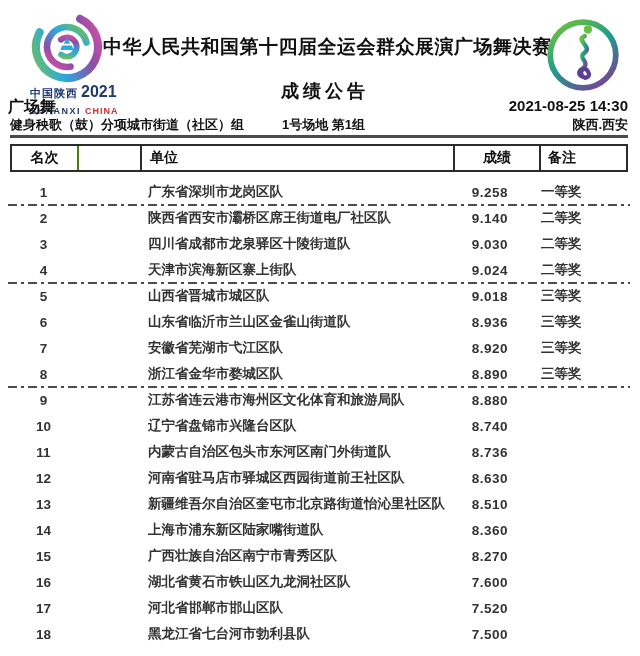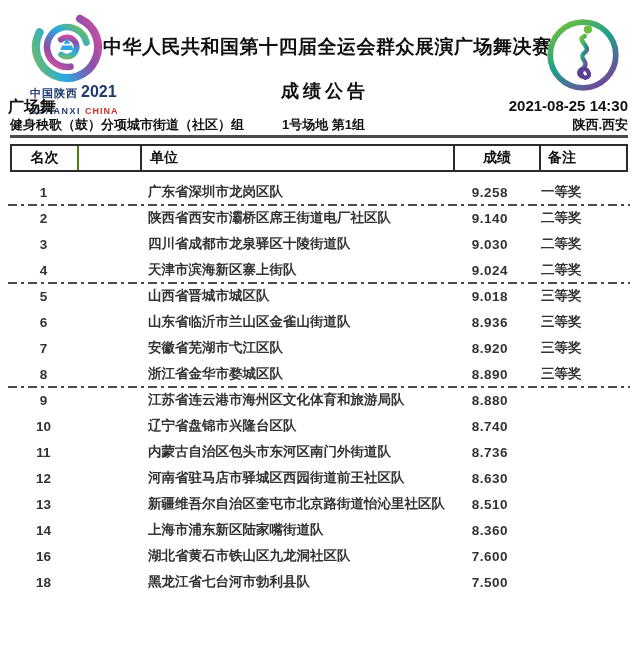--- a/index.html
+++ b/index.html
@@ -228,29 +228,43 @@
     </div>
 
     <div class="trow">
       <div class="b-rank">14</div>
       <div class="b-spacer"></div>
       <div class="b-unit">上海市浦东新区陆家嘴街道队</div>
       <div class="b-score">8.360</div>
       <div class="b-note"></div>
     </div>
 
+    <div class="trow">
+      <div class="b-rank">15</div>
+      <div class="b-spacer"></div>
+      <div class="b-unit">广西壮族自治区南宁市青秀区队</div>
+      <div class="b-score">8.270</div>
+      <div class="b-note"></div>
+    </div>
 
     <div class="trow">
       <div class="b-rank">16</div>
       <div class="b-spacer"></div>
       <div class="b-unit">湖北省黄石市铁山区九龙洞社区队</div>
       <div class="b-score">7.600</div>
       <div class="b-note"></div>
     </div>
 
+    <div class="trow">
+      <div class="b-rank">17</div>
+      <div class="b-spacer"></div>
+      <div class="b-unit">河北省邯郸市邯山区队</div>
+      <div class="b-score">7.520</div>
+      <div class="b-note"></div>
+    </div>
 
     <div class="trow">
       <div class="b-rank">18</div>
       <div class="b-spacer"></div>
       <div class="b-unit">黑龙江省七台河市勃利县队</div>
       <div class="b-score">7.500</div>
       <div class="b-note"></div>
     </div>
   </div>
 

